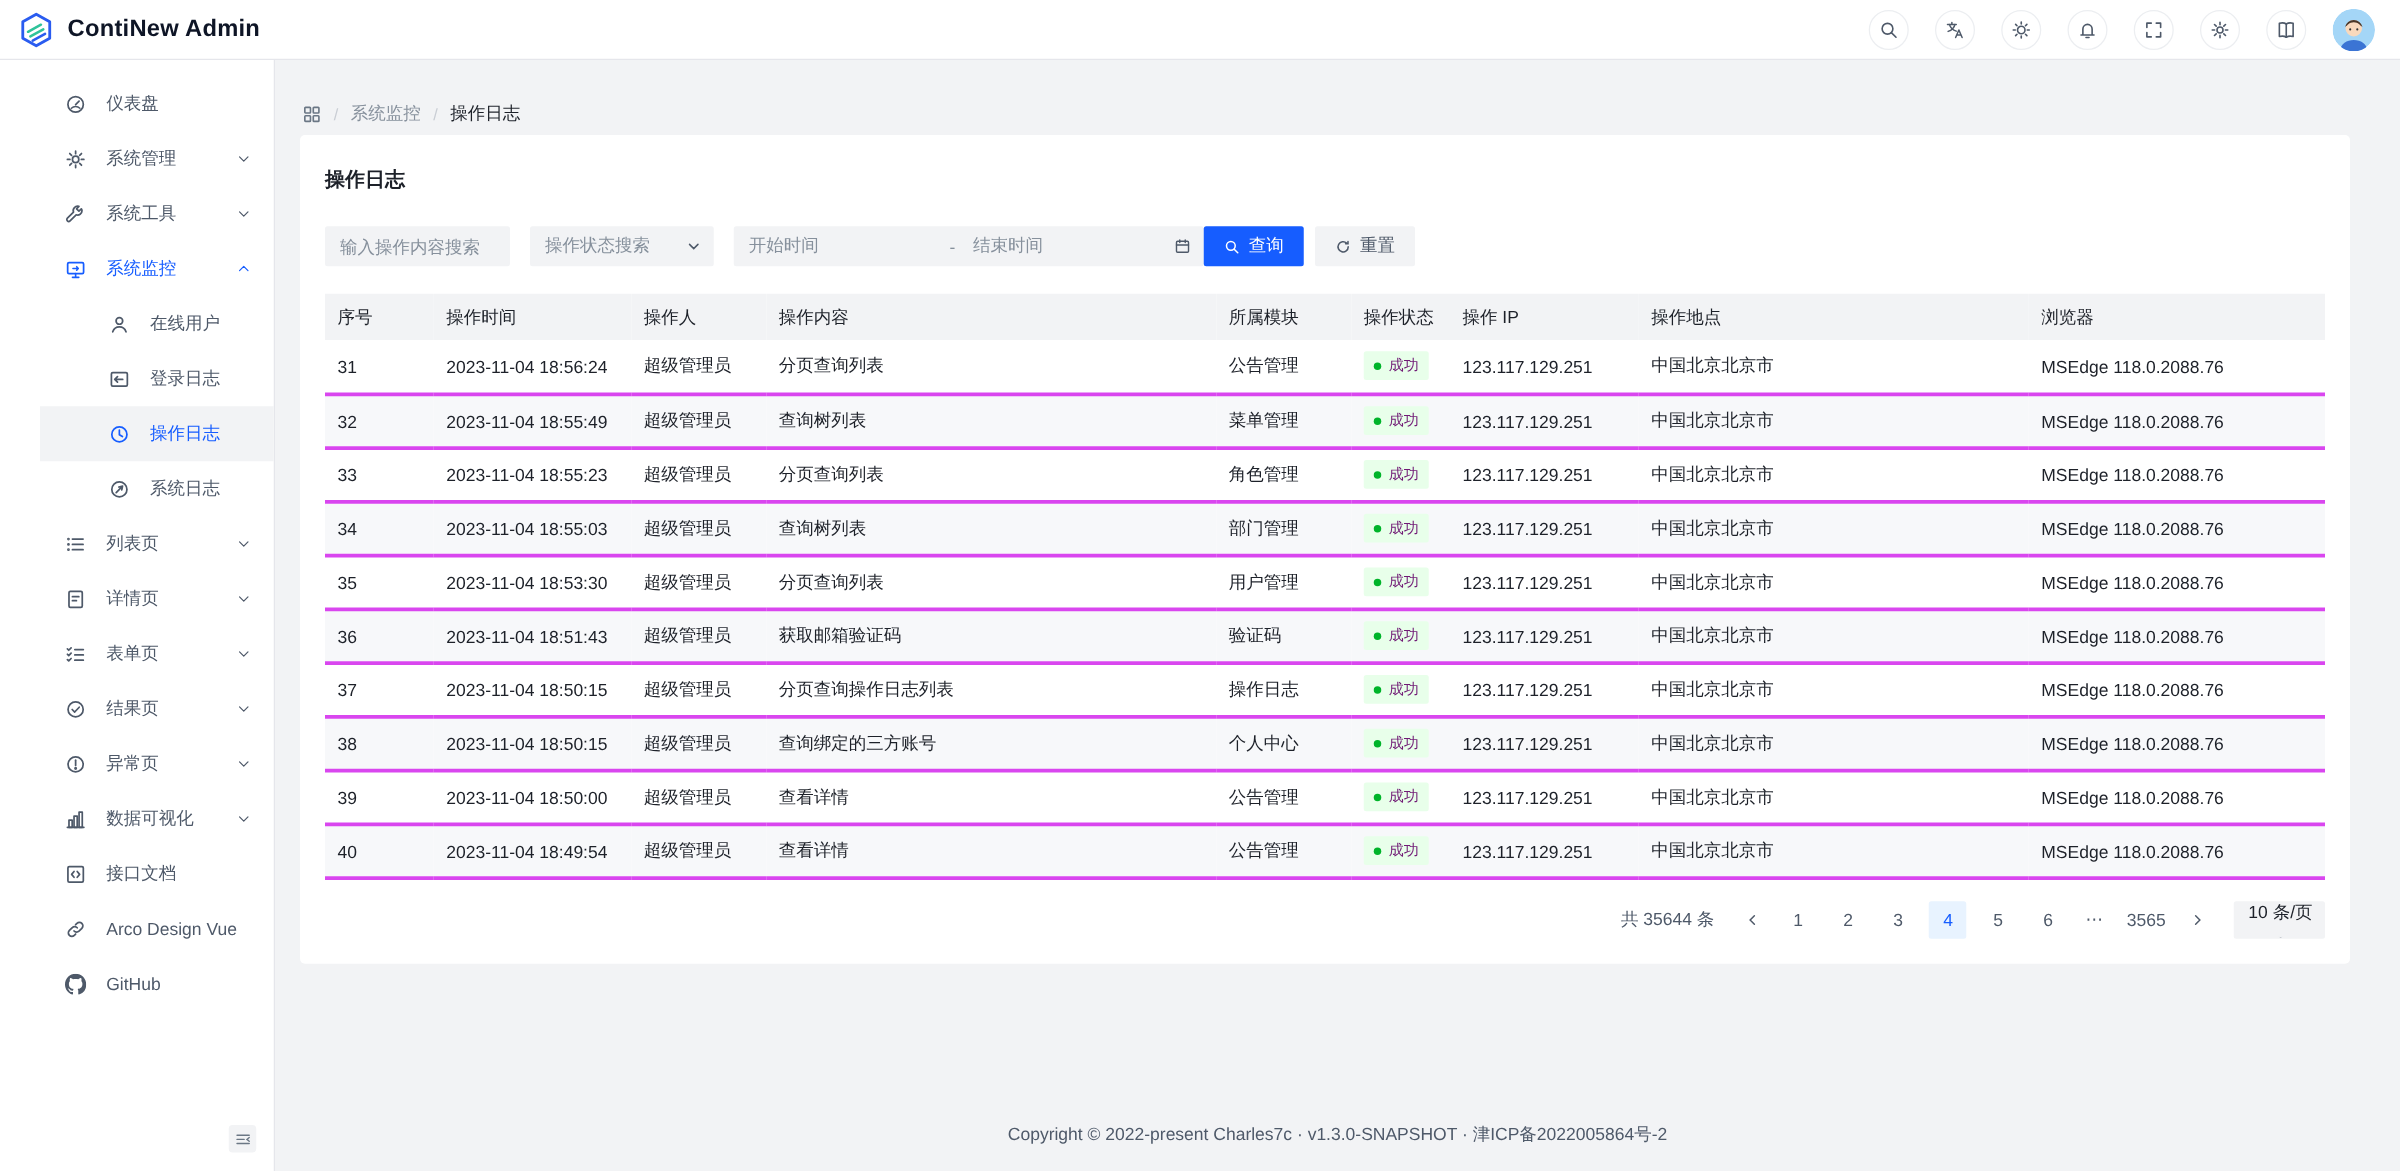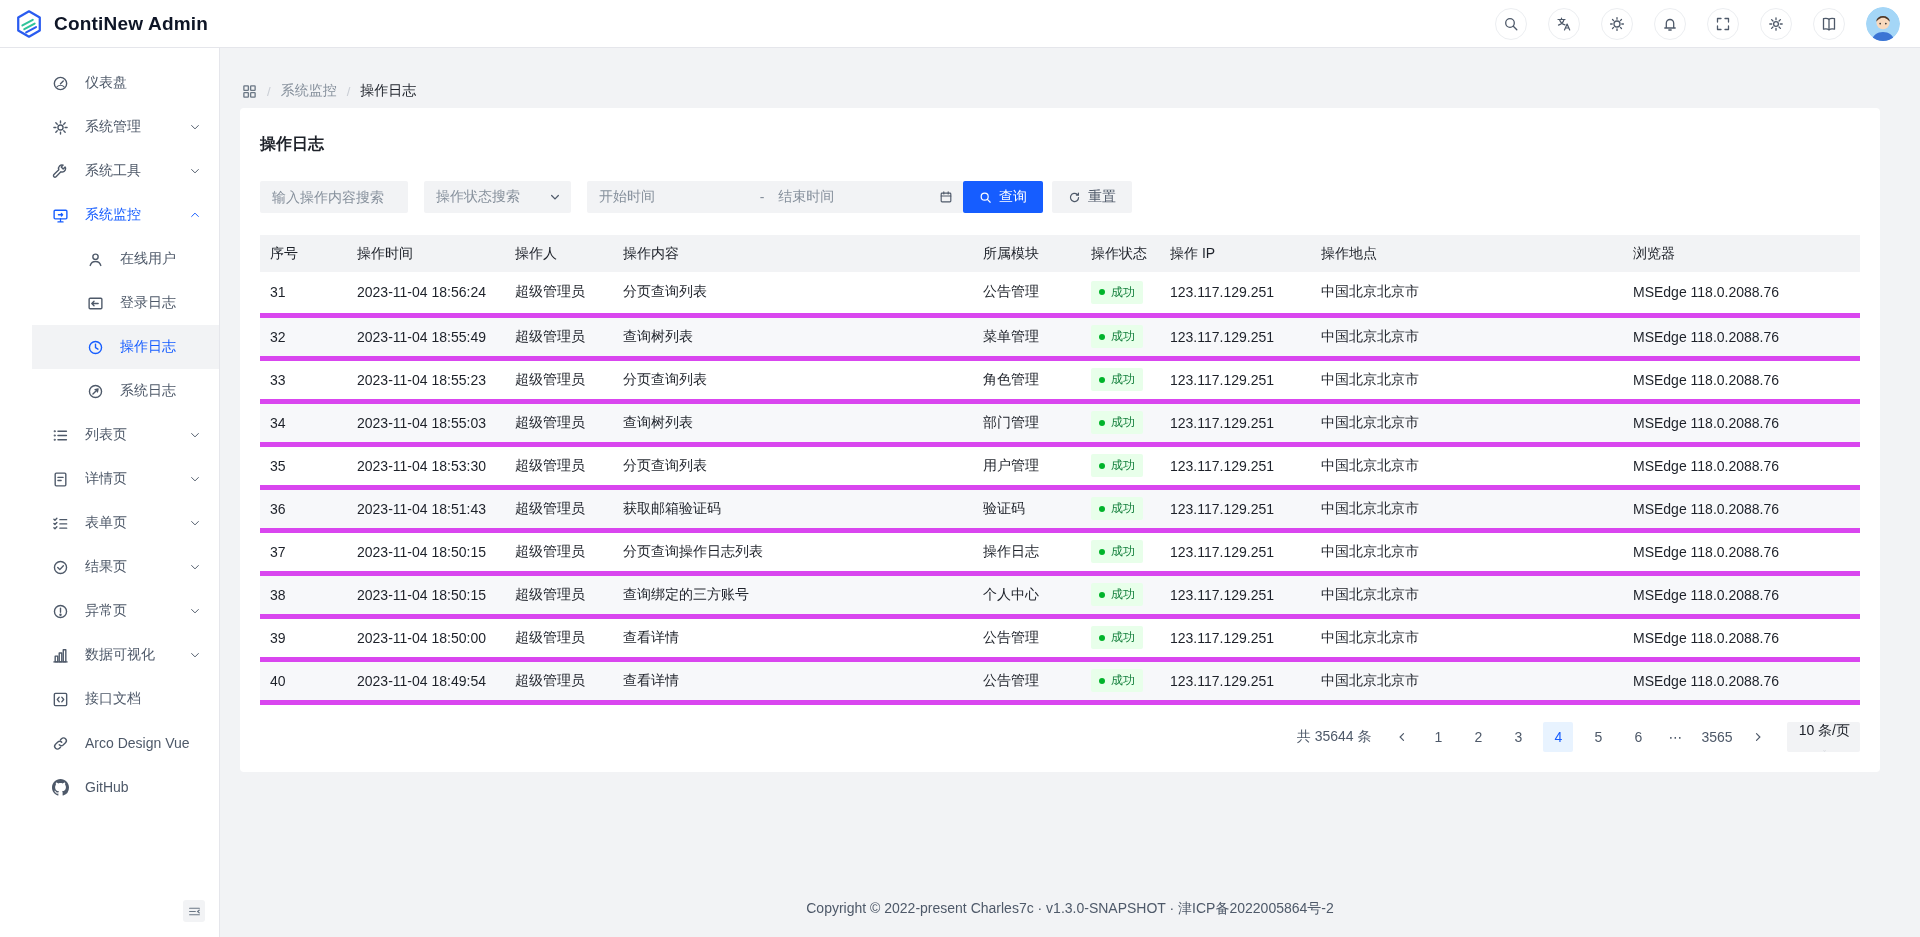--- a/index.html
+++ b/index.html
@@ -65,24 +65,24 @@
     display:flex; align-items:center; gap:7px; padding:0 16px; }
   .btn svg { width:13px; height:13px; }
   .btn-primary { background:#165dff; color:#fff; }
   .btn-secondary { background:#f2f3f5; color:#4e5969; margin-left:9px; }
 
   
   table { width:1600px; margin-top:22px; border-collapse:collapse; table-layout:fixed; }
   th { background:#f2f3f5; height:37px; text-align:left; font-weight:500; color:#1d2129; font-size:14px;
     padding:0 0 0 10px; white-space:nowrap; }
   td { height:43px; padding:0 0 0 10px; color:#1d2129; font-size:14px; white-space:nowrap; overflow:hidden; }
-  tbody tr { border-bottom:5px solid #d946ef; }
+  tbody tr { border-bottom:3px solid #d946ef; }
   tbody tr:nth-child(even) { background:#f7f8fa; }
   .badge-success { display:inline-flex; align-items:center; gap:6px; height:23px; padding:0 8px;
-    background:#e8ffea; border-radius:2px; color:#15803d; font-size:12px; }
+    background:#e8ffea; border-radius:2px; color:#701a75; font-size:12px; }
   .badge-success .dot { width:6px; height:6px; border-radius:50%; background:#00b42a; }
 
   
   .pagination { display:flex; align-items:center; justify-content:flex-end; margin-top:17px; gap:6px; color:#4e5969; }
   .pg-total { margin-right:10px; color:#4e5969; }
   .pg-arrow { width:30px; height:30px; display:flex; align-items:center; justify-content:center;
     color:#4e5969; cursor:pointer; border-radius:2px; }
   .pg-arrow svg { width:12px; height:12px; }
   .pg-item { min-width:30px; height:30px; display:flex; align-items:center; justify-content:center;
     border-radius:2px; cursor:pointer; padding:0 4px; }

